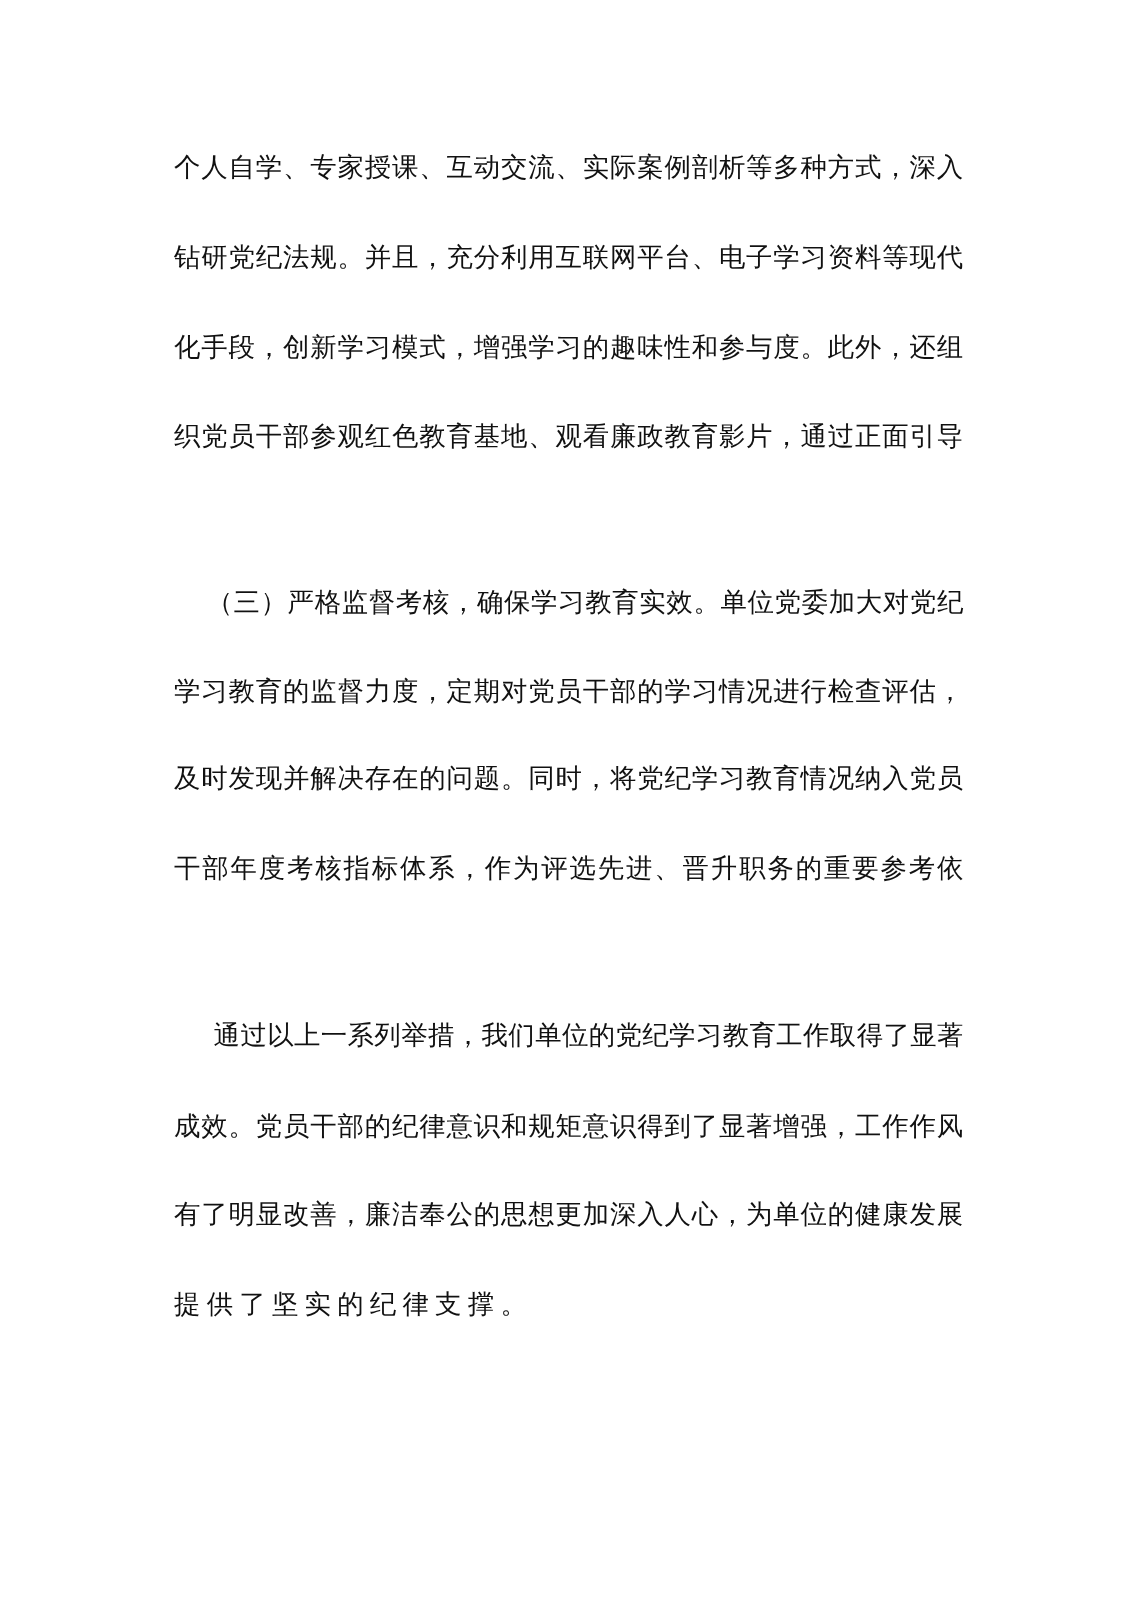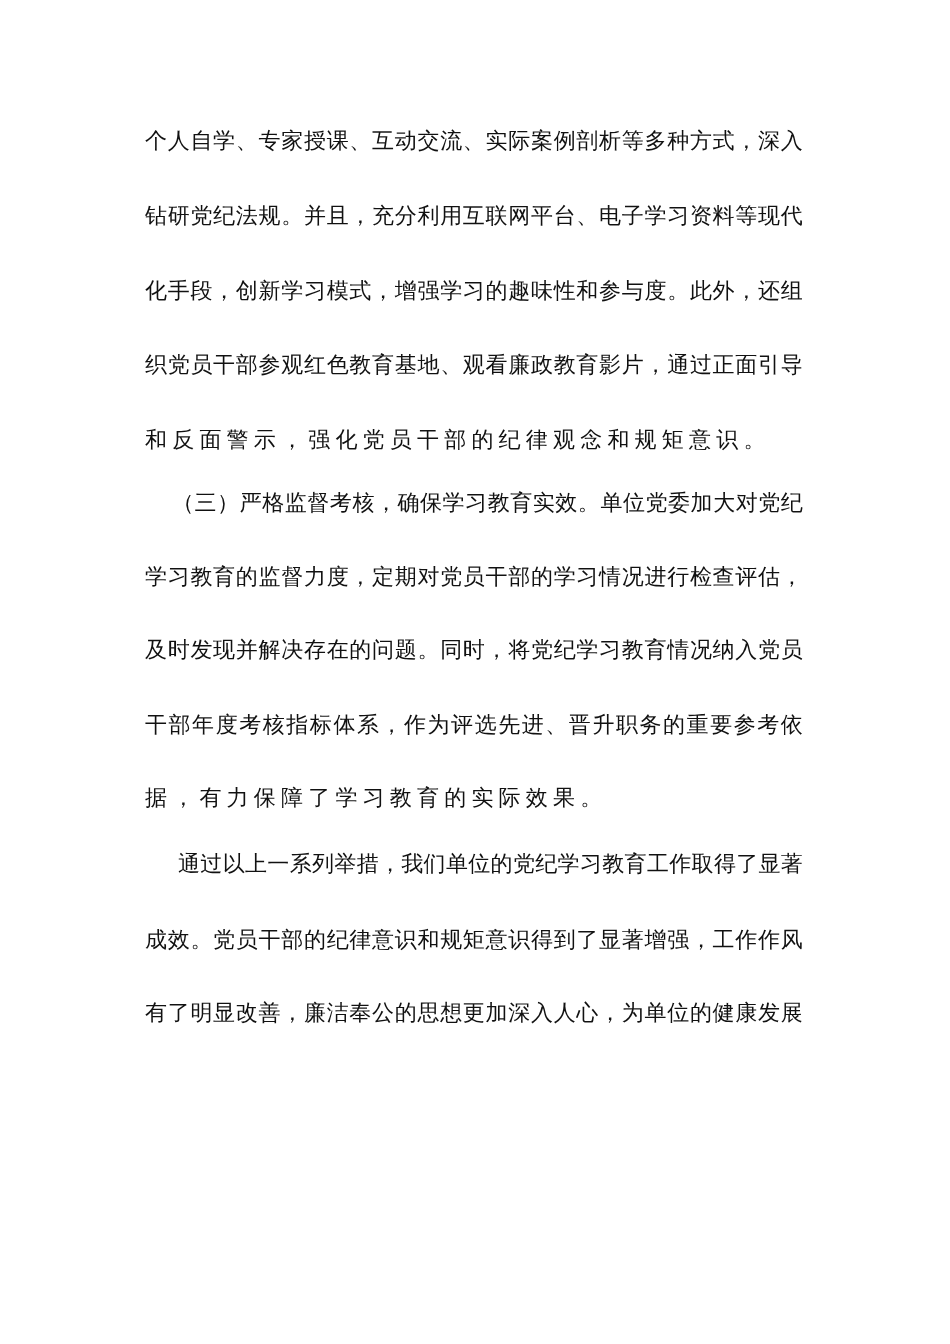--- a/index.html
+++ b/index.html
@@ -174,21 +174,20 @@
       <span>影</span>
       <span>片</span>
       <span>，</span>
       <span>通</span>
       <span>过</span>
       <span>正</span>
       <span>面</span>
       <span>引</span>
       <span>导</span>
     </div>
-  <div class="line last" style="top:425px">和反面警示，强化党员干部的纪律观念和规矩意识。</div>
 
   <div class="line paren" style="top: 488px; display: flex; justify-content: space-between;">
       <span>（</span>
       <span>三</span>
       <span>）</span>
       <span>严</span>
       <span>格</span>
       <span>监</span>
       <span>督</span>
       <span>考</span>
@@ -298,21 +297,20 @@
       <span>升</span>
       <span>职</span>
       <span>务</span>
       <span>的</span>
       <span>重</span>
       <span>要</span>
       <span>参</span>
       <span>考</span>
       <span>依</span>
     </div>
-  <div class="line last" style="top:783px">据，有力保障了学习教育的实际效果。</div>
 
   <div class="line indent" style="top: 849px; display: flex; justify-content: space-between;">
       <span>通</span>
       <span>过</span>
       <span>以</span>
       <span>上</span>
       <span>一</span>
       <span>系</span>
       <span>列</span>
       <span>举</span>
@@ -392,14 +390,15 @@
       <span>，</span>
       <span>为</span>
       <span>单</span>
       <span>位</span>
       <span>的</span>
       <span>健</span>
       <span>康</span>
       <span>发</span>
       <span>展</span>
     </div>
+  <div class="line last" style="top:1073px">提供了坚实的纪律支撑。</div>
 
 </div>
 
 </body></html>

